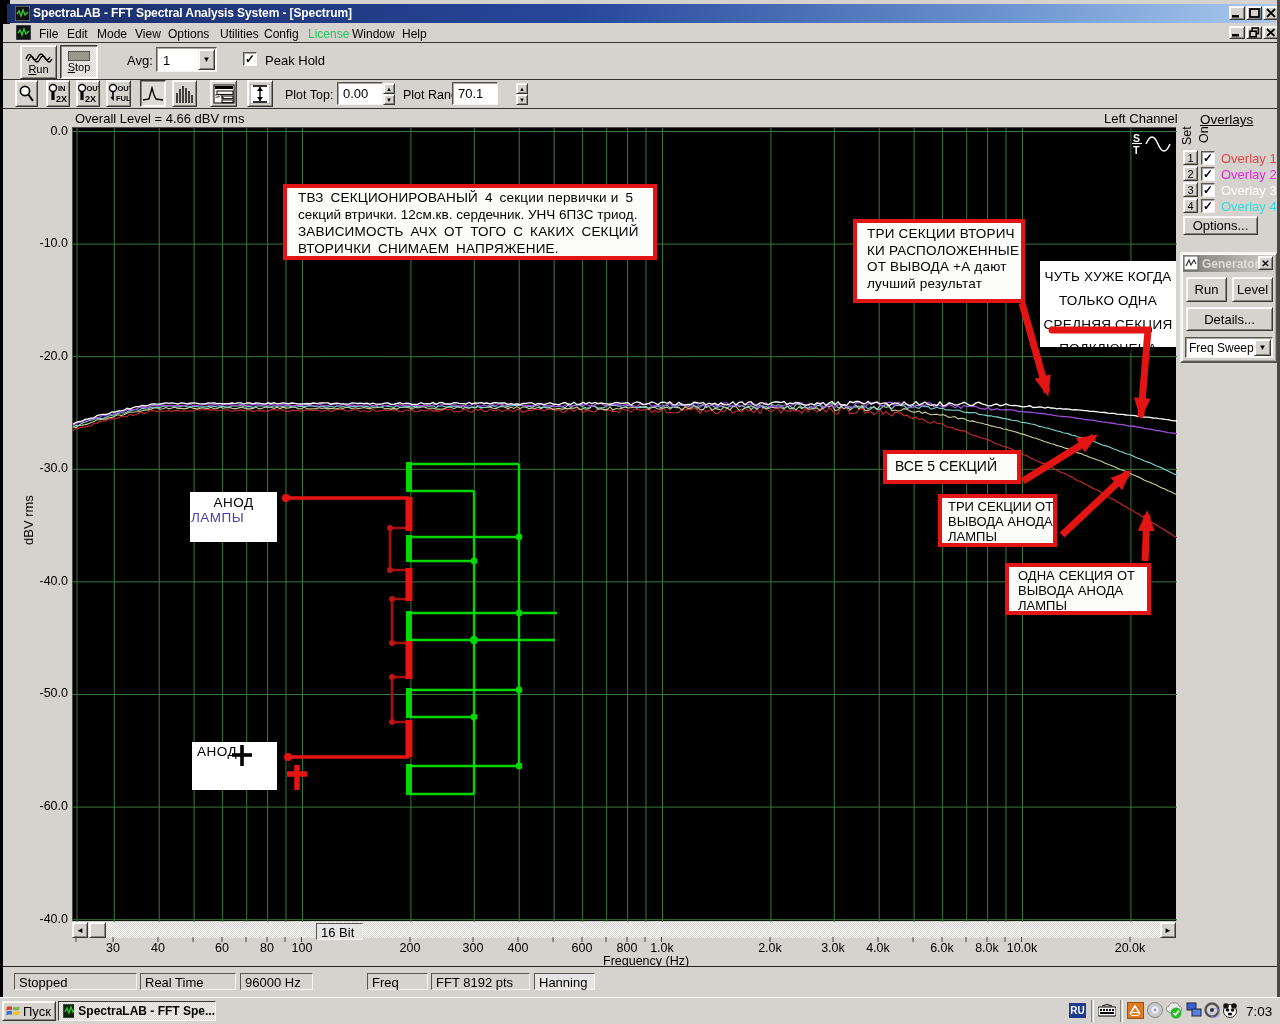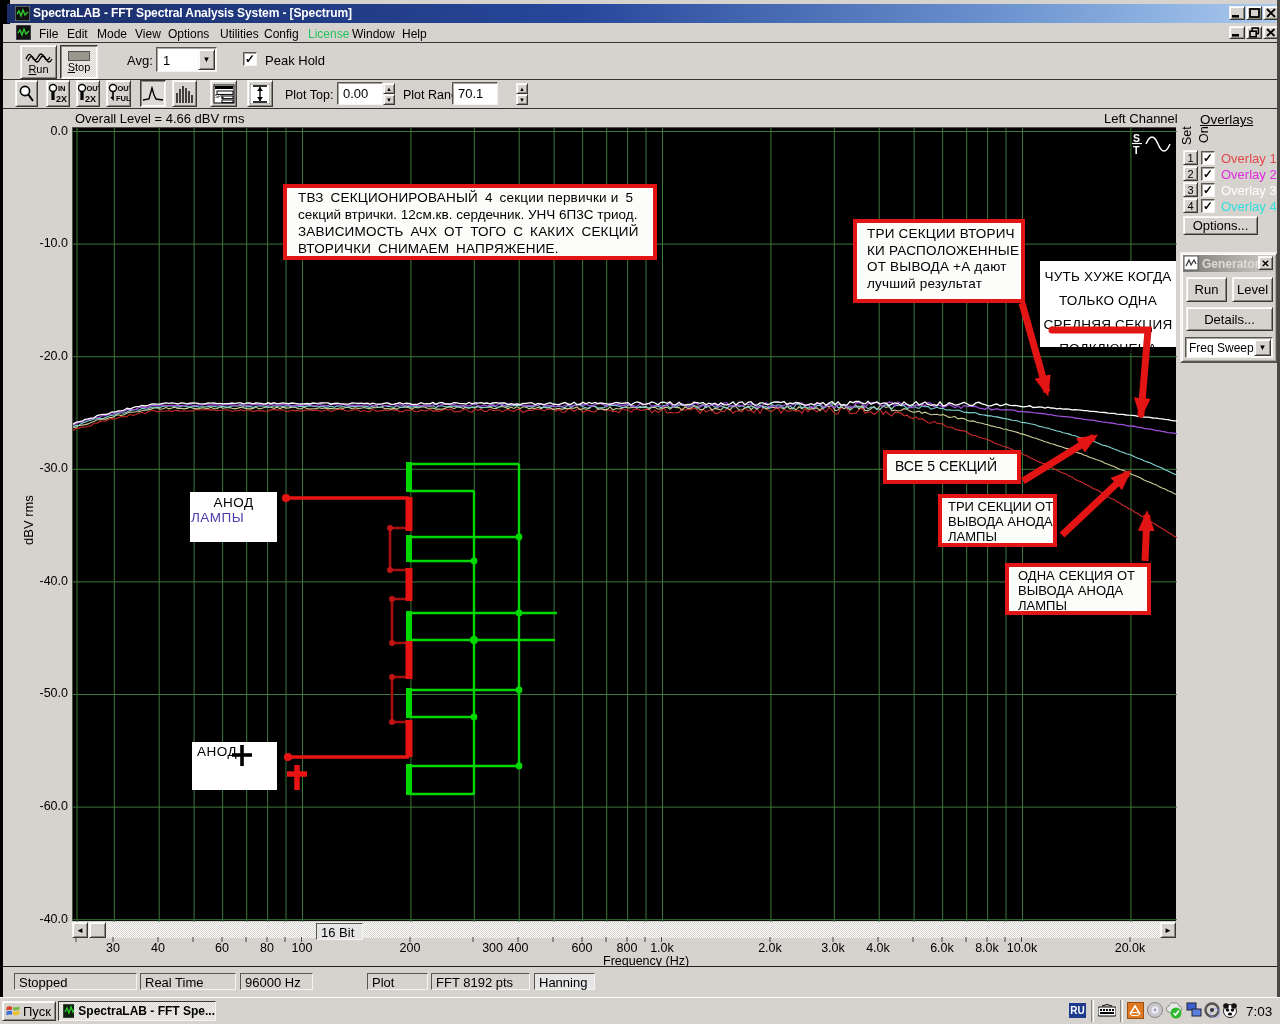--- a/index.html
+++ b/index.html
@@ -258,21 +258,21 @@
     <line x1="933" y1="0" x2="933" y2="5" stroke="#444" stroke-width="1"></line>
     <line x1="949.5" y1="0" x2="949.5" y2="5" stroke="#444" stroke-width="1"></line>
     <line x1="1058" y1="0" x2="1058" y2="5" stroke="#444" stroke-width="1"></line>
   </svg>
 <div class="abs" style="left:83px;top:941px;width:60px;text-align:center;font-size:12.5px;color:#000">30</div>
 <div class="abs" style="left:128px;top:941px;width:60px;text-align:center;font-size:12.5px;color:#000">40</div>
 <div class="abs" style="left:192px;top:941px;width:60px;text-align:center;font-size:12.5px;color:#000">60</div>
 <div class="abs" style="left:237px;top:941px;width:60px;text-align:center;font-size:12.5px;color:#000">80</div>
 <div class="abs" style="left:272px;top:941px;width:60px;text-align:center;font-size:12.5px;color:#000">100</div>
 <div class="abs" style="left:380px;top:941px;width:60px;text-align:center;font-size:12.5px;color:#000">200</div>
-<div class="abs" style="left:443px;top:941px;width:60px;text-align:right;font-size:12.5px;color:#000">300</div>
+<div class="abs" style="left:443px;top:941px;width:60px;text-align:center;font-size:12.5px;color:#000">300</div>
 <div class="abs" style="left:488px;top:941px;width:60px;text-align:center;font-size:12.5px;color:#000">400</div>
 <div class="abs" style="left:552px;top:941px;width:60px;text-align:center;font-size:12.5px;color:#000">600</div>
 <div class="abs" style="left:597px;top:941px;width:60px;text-align:center;font-size:12.5px;color:#000">800</div>
 <div class="abs" style="left:632px;top:941px;width:60px;text-align:center;font-size:12.5px;color:#000">1.0k</div>
 <div class="abs" style="left:740px;top:941px;width:60px;text-align:center;font-size:12.5px;color:#000">2.0k</div>
 <div class="abs" style="left:803px;top:941px;width:60px;text-align:center;font-size:12.5px;color:#000">3.0k</div>
 <div class="abs" style="left:848px;top:941px;width:60px;text-align:center;font-size:12.5px;color:#000">4.0k</div>
 <div class="abs" style="left:912px;top:941px;width:60px;text-align:center;font-size:12.5px;color:#000">6.0k</div>
 <div class="abs" style="left:957px;top:941px;width:60px;text-align:center;font-size:12.5px;color:#000">8.0k</div>
 <div class="abs" style="left:992px;top:941px;width:60px;text-align:center;font-size:12.5px;color:#000">10.0k</div>
@@ -416,21 +416,21 @@
 <div class="abs btn t13" style="left:1186px;top:307px;width:87px;height:24px">Details...</div>
 <div class="abs sunken" style="left:1185px;top:337px;width:88px;height:21px;padding:3px 0 0 3px;font-size:12px;color:#000;white-space:nowrap">Freq Sweep</div>
 <div class="abs btn" style="left:1254px;top:339px;width:17px;height:17px;font-size:8px">▼</div>
 
 <div class="abs" style="left:3px;top:966px;width:1276px;height:1px;background:#222"></div>
 <div class="abs" style="left:3px;top:967px;width:1276px;height:30px;background:#d6d3ce"></div>
 <div class="abs sunken t13" style="left:14px;top:973px;width:123px;height:17px;background:#d6d3ce;padding:1px 0 0 4px;box-shadow:none">Stopped</div>
 <div class="abs sunken t13" style="left:140px;top:973px;width:96px;height:17px;background:#d6d3ce;padding:1px 0 0 4px;box-shadow:none">Real Time</div>
 <div class="abs sunken t13" style="left:240px;top:973px;width:73px;height:17px;background:#d6d3ce;padding:1px 0 0 4px;box-shadow:none">96000 Hz</div>
 <div class="abs sunken t13" style="left:316px;top:923px;width:47px;height:17px;background:#e5e5e5;padding:1px 0 0 4px;box-shadow:none">16 Bit</div>
-<div class="abs sunken t13" style="left:367px;top:973px;width:61px;height:17px;background:#d6d3ce;padding:1px 0 0 4px;box-shadow:none">Plot</div>
+<div class="abs sunken t13" style="left:367px;top:973px;width:61px;height:17px;background:#d6d3ce;padding:1px 0 0 4px;box-shadow:none">Freq</div>
 <div class="abs sunken t13" style="left:431px;top:973px;width:99px;height:17px;background:#d6d3ce;padding:1px 0 0 4px;box-shadow:none">FFT 8192 pts</div>
 <div class="abs sunken t13" style="left:534px;top:973px;width:61px;height:17px;background:#e5e5e5;padding:1px 0 0 4px;box-shadow:none">Hanning</div>
 
 <div class="abs" style="left:0;top:997px;width:1280px;height:27px;background:#d6d3ce;border-top:1px solid #fff"></div>
 <div class="abs btn" style="left:2px;top:1001px;width:54px;height:20px;justify-content:flex-start">
 <svg width="16" height="16" style="margin-left:2px">
       <path d="M1.5 4.5 C3 3 5 3 7 3.8 L7 7.2 C5 6.5 3 6.5 1.5 7.8 Z" fill="#d8402a"></path>
       <path d="M8 3.9 C10 4.5 12.5 4.5 14.5 3.2 L14.5 6.6 C12.5 7.8 10 7.8 8 7.3 Z" fill="#7ab944"></path>
       <path d="M1.5 8.8 C3 7.6 5 7.6 7 8.2 L7 11.8 C5 11.2 3 11.2 1.5 12.4 Z" fill="#3b6fd0"></path>
       <path d="M8 8.4 C10 8.9 12.5 8.9 14.5 7.6 L14.5 11 C12.5 12.3 10 12.3 8 11.9 Z" fill="#f0c02a"></path>

